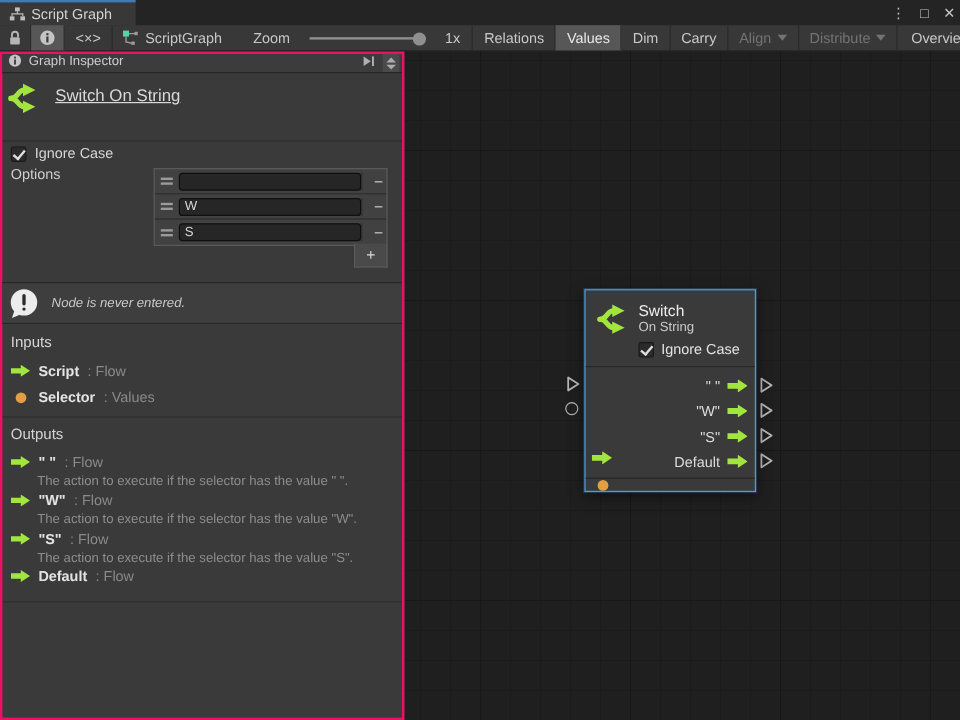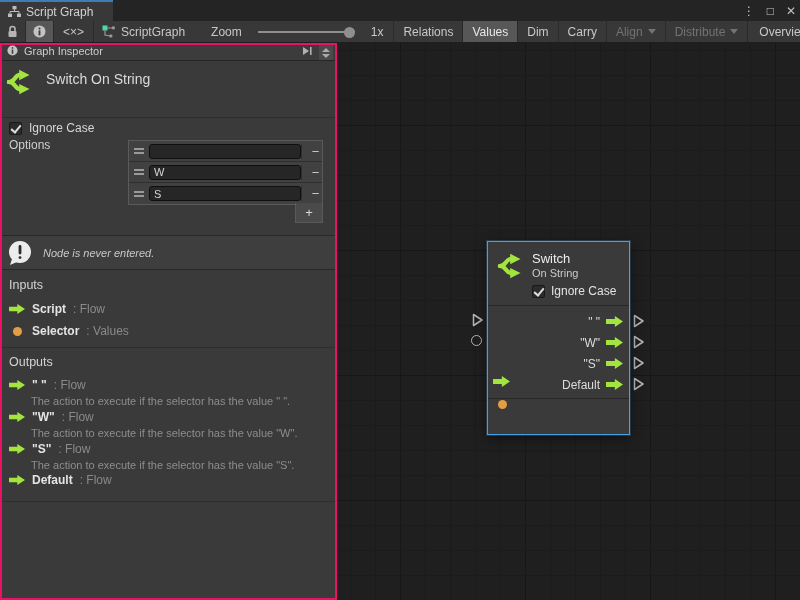--- a/index.html
+++ b/index.html
@@ -38,21 +38,21 @@
   .canvas { position:absolute; left:0; top:43px; width:800px; height:557px; background-color:#1f1f1f;
     background-image:
       linear-gradient(to right, #171717 1px, transparent 1px),
       linear-gradient(to bottom, #171717 1px, transparent 1px),
       linear-gradient(to right, #1b1b1b 1px, transparent 1px),
       linear-gradient(to bottom, #1b1b1b 1px, transparent 1px);
     background-size:125px 125px,125px 125px,25px 25px,25px 25px;
     background-position:25px 82px,25px 82px,0 7px,0 7px; }
 
   
-  .node { position:absolute; left:487px; top:198px; width:143px; height:194px; background:#3a3a3a;
+  .node { position:absolute; left:487px; top:198px; width:143px; height:169px; background:#3a3a3a;
     border:1px solid #4a9ede; box-shadow:0 0 0 1px rgba(74,158,222,.25), 0 3px 10px rgba(0,0,0,.5); }
   .node-header { position:relative; height:64px; border-bottom:1px solid #282828; }
   .node-header .sw-icon { position:absolute; left:9px; top:9px; }
   .node-title { position:absolute; left:44px; top:9px; font-size:13px; color:#ececec; }
   .node-subtitle { position:absolute; left:44px; top:25px; font-size:11px; color:#c9c9c9; }
   .node-check { position:absolute; left:44px; top:42px; display:flex; align-items:center; gap:6px;
     font-size:12px; color:#e2e2e2; }
   .node-body { position:relative; height:92px; padding-top:5px; }
   .node-row { height:21px; display:flex; align-items:center; justify-content:flex-end; gap:6px;
     padding-right:6px; font-size:12px; color:#dcdcdc; }
@@ -80,21 +80,21 @@
   .insp-header { position:absolute; left:0; top:0; width:100%; height:16px; background:#3c3c3c;
     border-bottom:1px solid #262626; display:flex; padding:0 2px 0 5px; gap:6px;
     color:#cdcdcd; font-size:11px; }
   .insp-header .grow { flex:1; }
   .spinner { width:14px; height:15px; background:#4a4a4a; display:flex; flex-direction:column;
     align-items:center; justify-content:center; gap:2px; }
   .spinner .up { width:0; height:0; border-left:4px solid transparent; border-right:4px solid transparent; border-bottom:4px solid #ababab; }
   .spinner .down { width:0; height:0; border-left:4px solid transparent; border-right:4px solid transparent; border-top:4px solid #ababab; }
 
   .insp-title-icon { position:absolute; left:5px; top:21px; }
-  .insp-title { position:absolute; left:44px; top:26px; font-size:14px; color:#dadada; }
+  .insp-title { position:absolute; left:44px; top:26px; font-size:14px; color:#dadada;text-decoration:underline; }
   .insp-div1 { position:absolute; left:0; top:72px; width:100%; border-top:1px solid #2e2e2e; }
 
   .check-row { position:absolute; left:7px; top:76px; display:flex; align-items:center; gap:7px;
     font-size:12px; color:#d6d6d6; }
   .options-label { position:absolute; left:7px; top:93px; font-size:12px; color:#cfcfcf; }
 
   .options-list { position:absolute; left:126px; top:95px; width:195px; background:#414141;
     border:1px solid #5a5a5a; }
   .opt-row { display:flex; align-items:center; height:21px; border-bottom:1px solid #2e2e2e; }
   .opt-row:last-child { border-bottom:none; }

